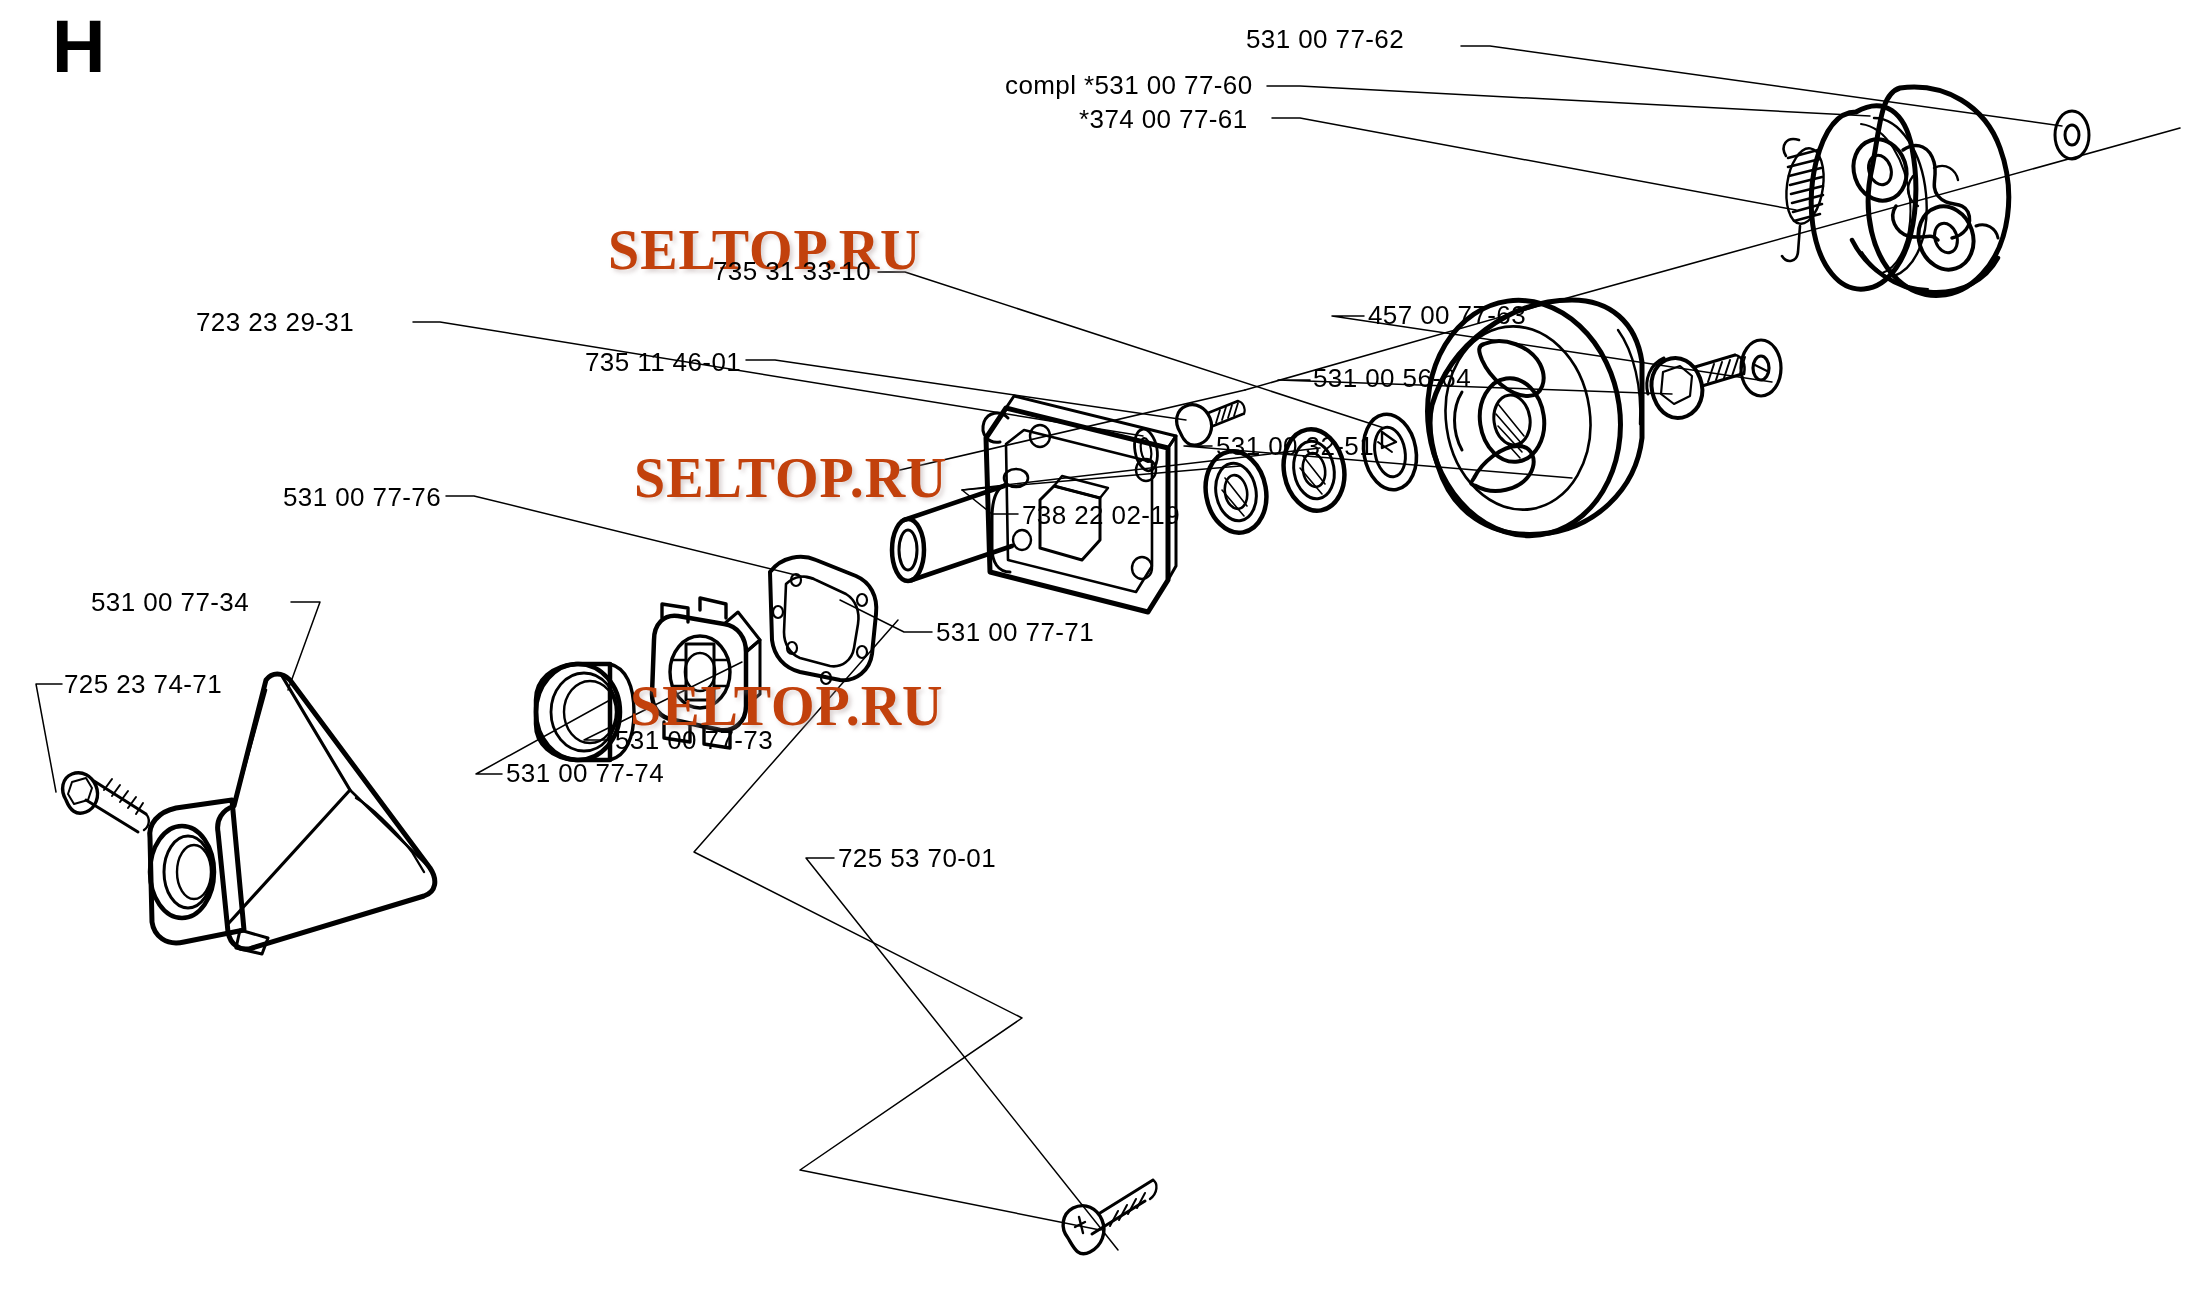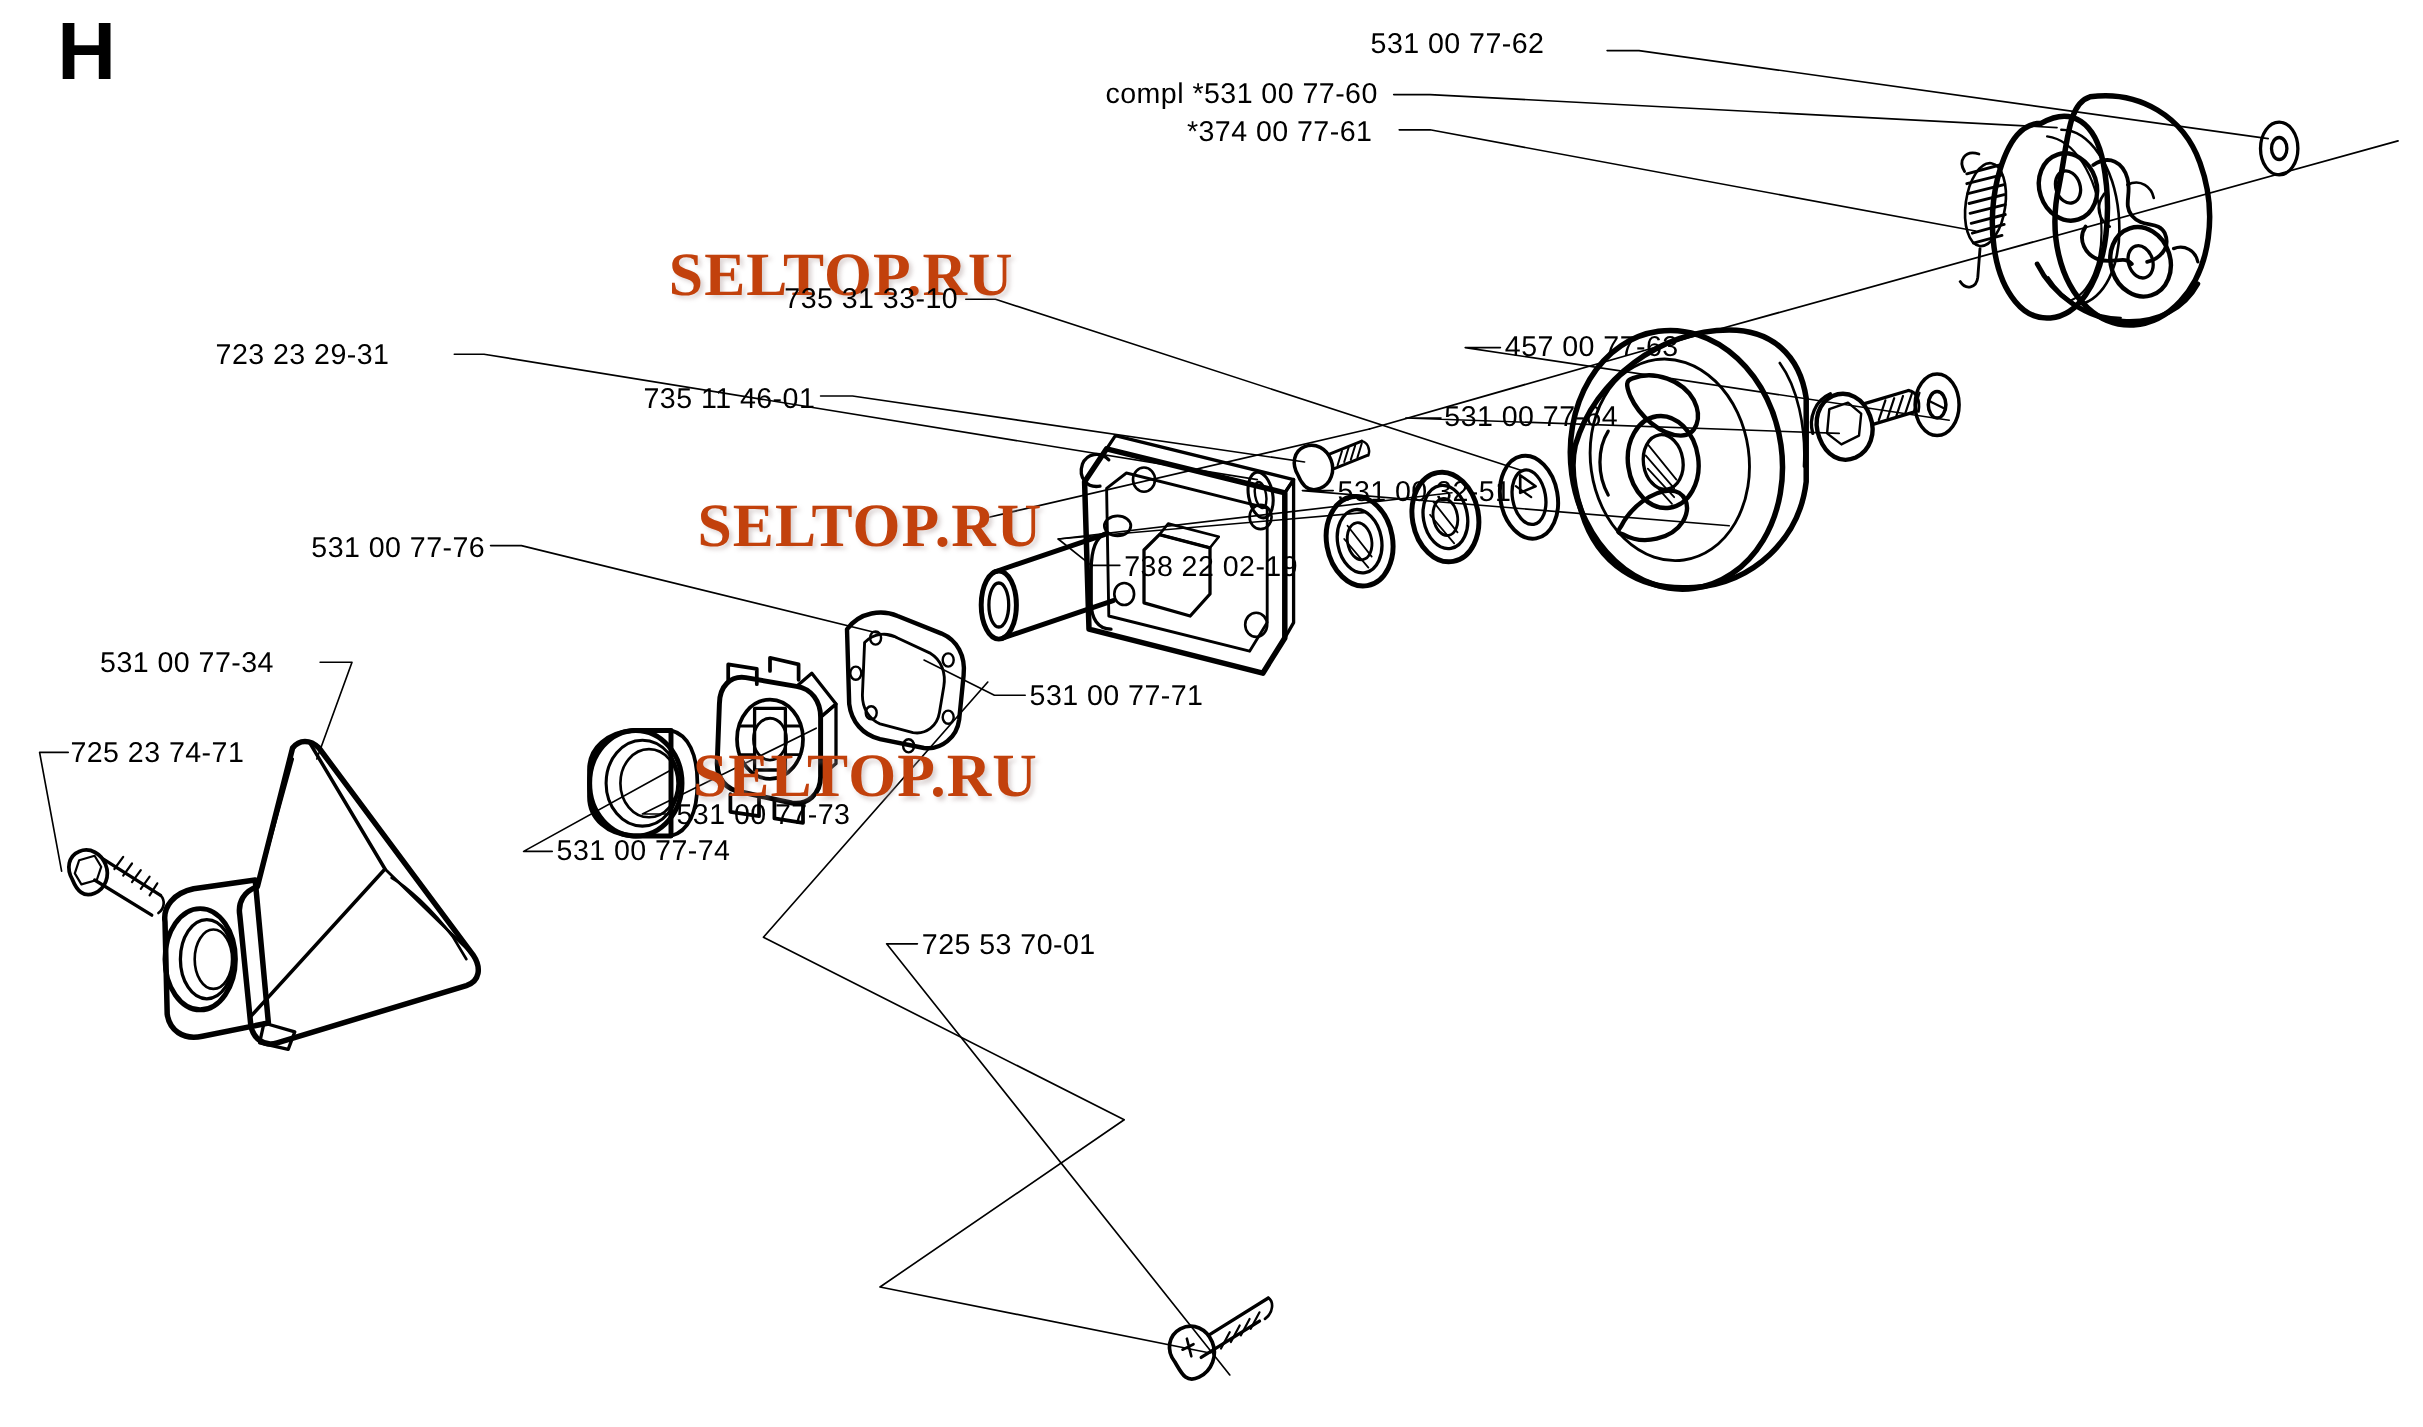--- a/index.html
+++ b/index.html
@@ -384,21 +384,21 @@
   <div class="wm wm-2">SELTOP.RU</div>
   <div class="wm wm-3">SELTOP.RU</div>
 
   <div class="part-label" style="left:1246px; top:24px;">531 00 77-62</div>
   <div class="part-label" style="left:1005px; top:70px;">compl *531 00 77-60</div>
   <div class="part-label" style="left:1079px; top:104px;">*374 00 77-61</div>
   <div class="part-label" style="left:713px;  top:256px;">735 31 33-10</div>
   <div class="part-label" style="left:1368px; top:300px;">457 00 77-63</div>
   <div class="part-label" style="left:196px;  top:307px;">723 23 29-31</div>
   <div class="part-label" style="left:585px;  top:347px;">735 11 46-01</div>
-  <div class="part-label" style="left:1313px; top:363px;">531 00 77-64</div>
+  <div class="part-label" style="left:1313px; top:363px;">531 00 56-64</div>
   <div class="part-label" style="left:1216px; top:431px;">531 00 32-51</div>
   <div class="part-label" style="left:283px;  top:482px;">531 00 77-76</div>
   <div class="part-label" style="left:1022px; top:500px;">738 22 02-19</div>
   <div class="part-label" style="left:80px;   top:587px;margin-left:11px;">531 00 77-34</div>
   <div class="part-label" style="left:936px;  top:617px;">531 00 77-71</div>
   <div class="part-label" style="left:64px;   top:669px;">725 23 74-71</div>
   <div class="part-label" style="left:615px;  top:725px;">531 00 77-73</div>
   <div class="part-label" style="left:506px;  top:758px;">531 00 77-74</div>
   <div class="part-label" style="left:838px;  top:843px;">725 53 70-01</div>
 

